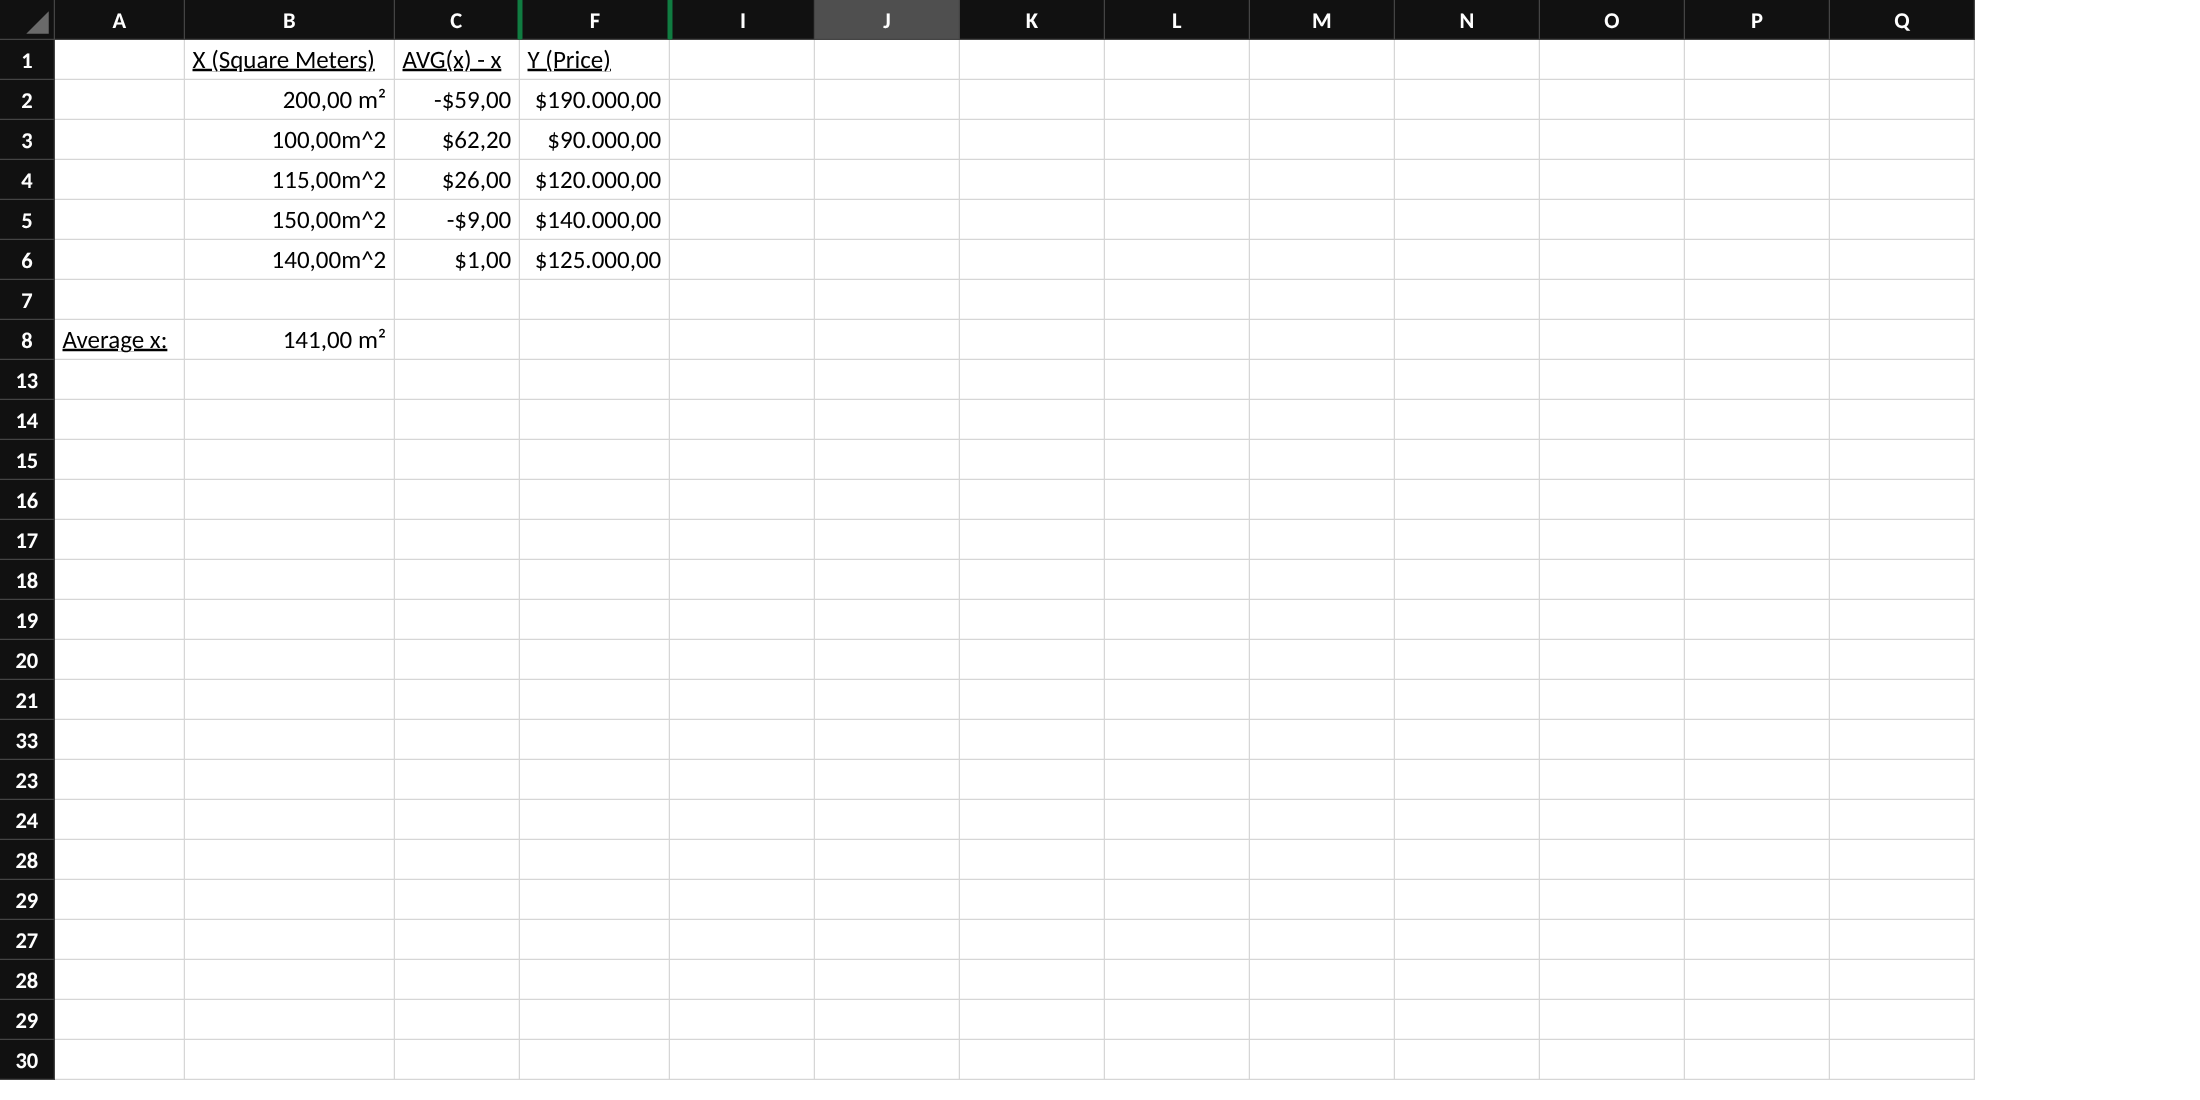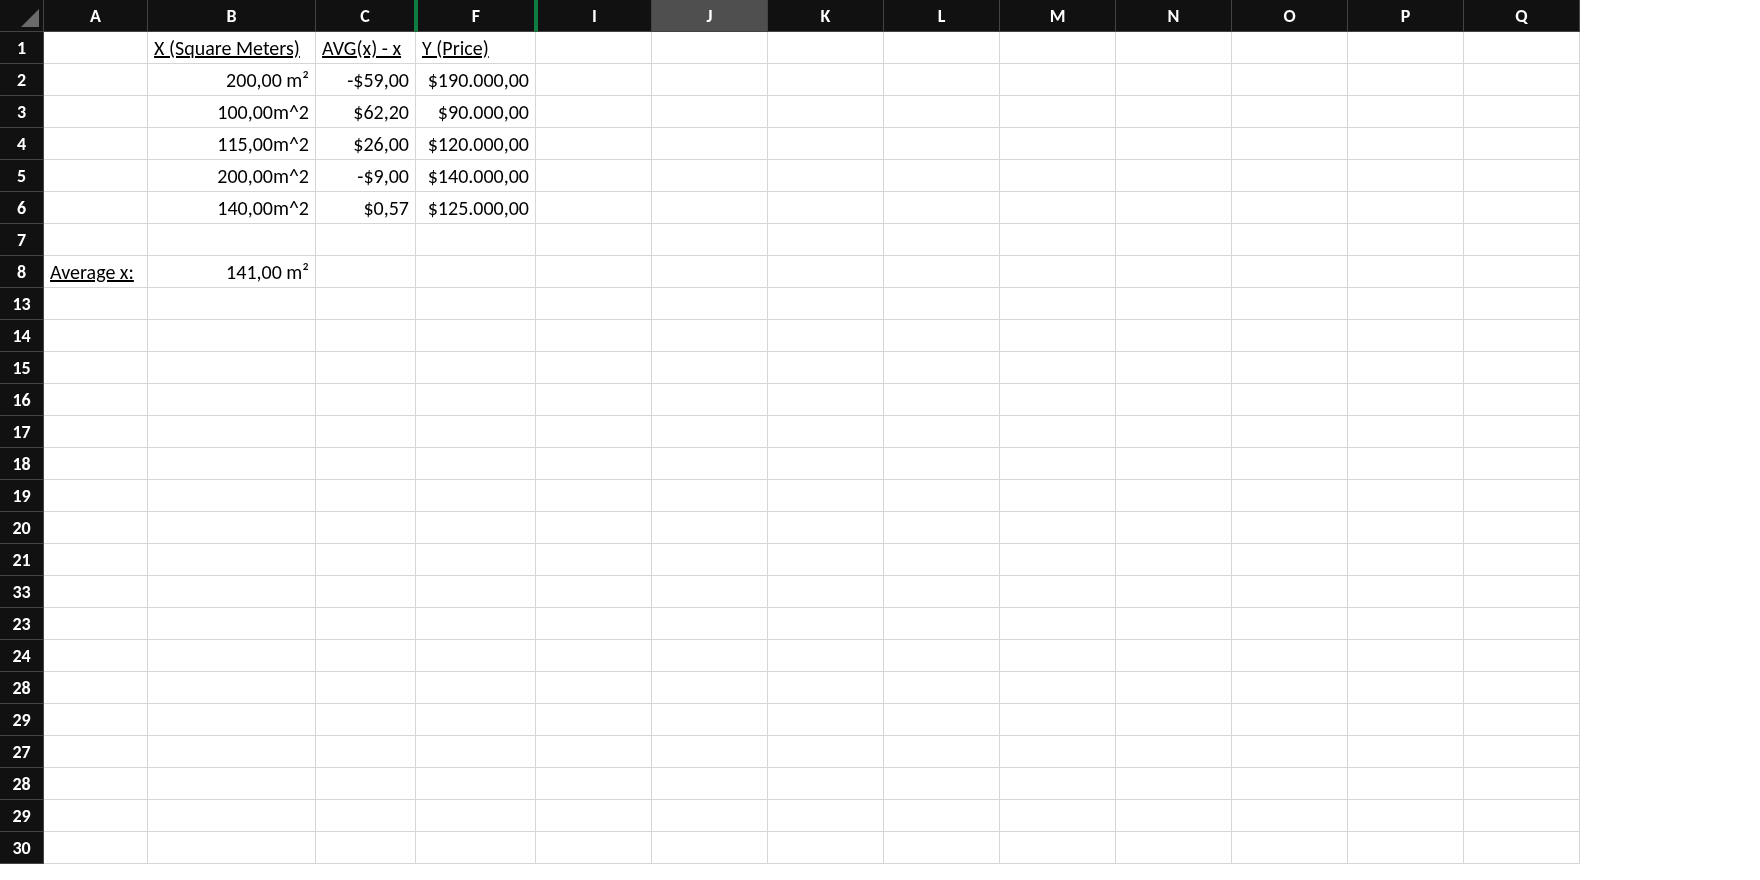--- a/index.html
+++ b/index.html
@@ -130,36 +130,36 @@
     <div class="cell"></div>
     <div class="cell"></div>
     <div class="cell"></div>
     <div class="cell"></div>
     <div class="cell"></div>
     <div class="cell"></div>
     <div class="cell"></div>
     <div class="cell"></div>
     <div class="row-h">5</div>
     <div class="cell"></div>
-    <div class="cell right">200,00m^2</div>
+    <div class="cell right">150,00m^2</div>
     <div class="cell right">-$9,00</div>
     <div class="cell right">$140.000,00</div>
     <div class="cell"></div>
     <div class="cell"></div>
     <div class="cell"></div>
     <div class="cell"></div>
     <div class="cell"></div>
     <div class="cell"></div>
     <div class="cell"></div>
     <div class="cell"></div>
     <div class="cell"></div>
     <div class="row-h">6</div>
     <div class="cell"></div>
     <div class="cell right">140,00m^2</div>
-    <div class="cell right">$0,57</div>
+    <div class="cell right">$1,00</div>
     <div class="cell right">$125.000,00</div>
     <div class="cell"></div>
     <div class="cell"></div>
     <div class="cell"></div>
     <div class="cell"></div>
     <div class="cell"></div>
     <div class="cell"></div>
     <div class="cell"></div>
     <div class="cell"></div>
     <div class="cell"></div>

